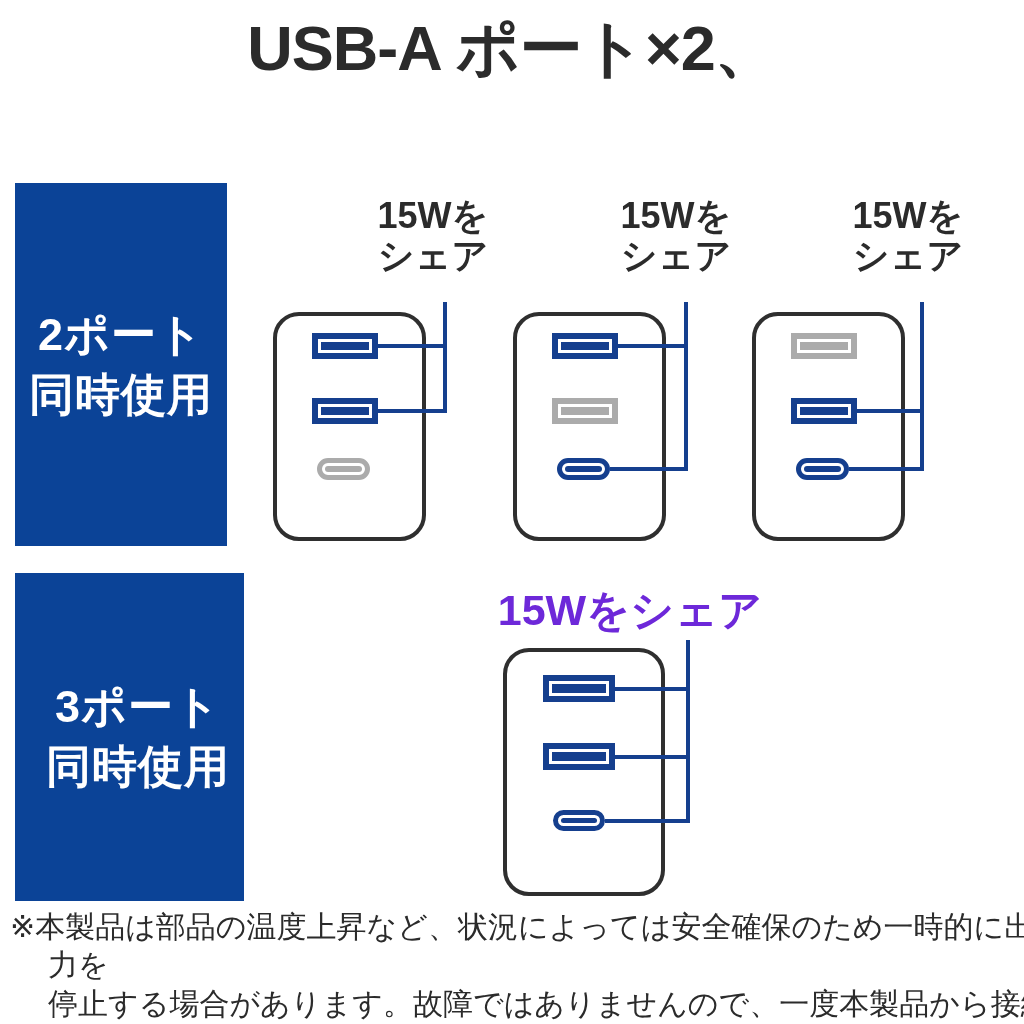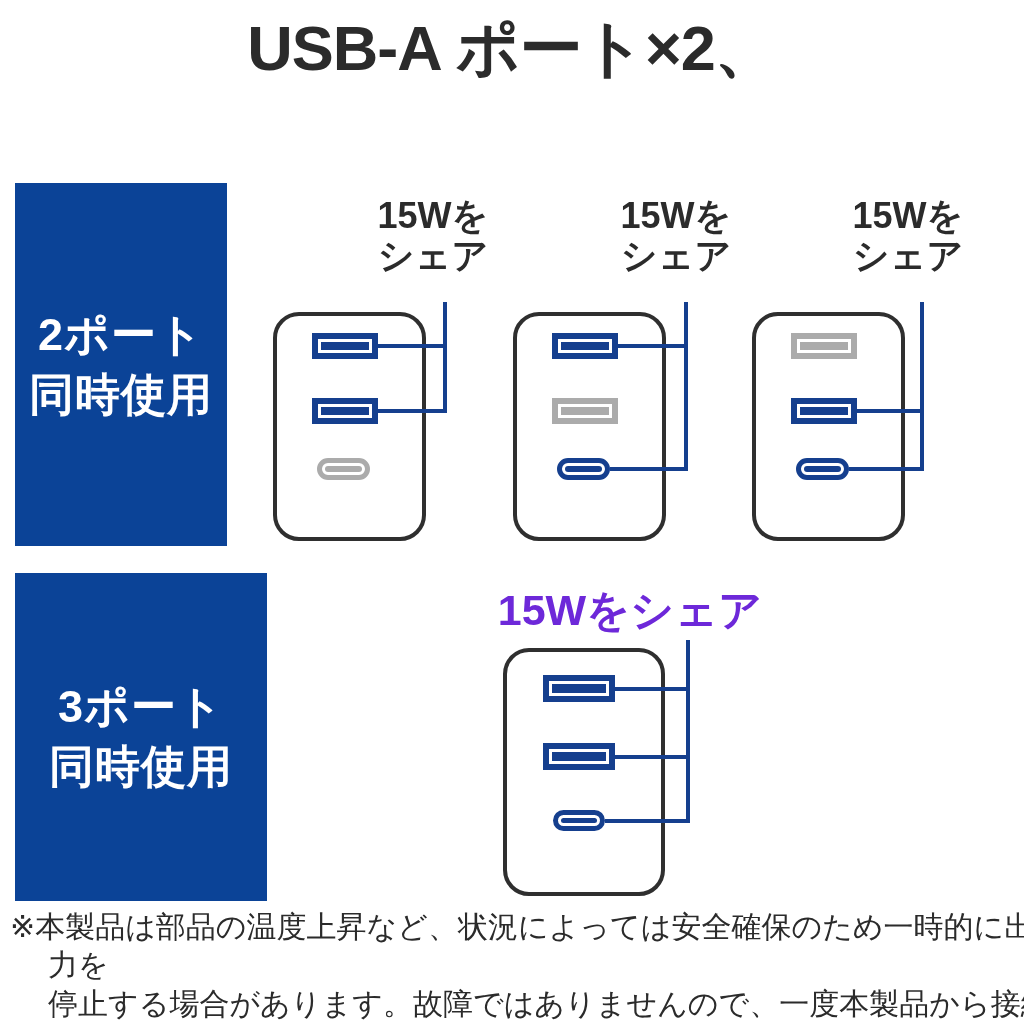--- a/index.html
+++ b/index.html
@@ -43,21 +43,21 @@
 
   <div class="title" style="color: rgb(43, 43, 43);">
     <div>USB-A ポート×2、</div>
   </div>
 
   <div class="side-box" style="left: 15px; top: 183px; width: 212px; height: 363px; background: rgb(11, 67, 151); align-items: center;">
     <div>2ポート</div>
     <div>同時使用</div>
   </div>
 
-  <div class="side-box" style="left: 15px; top: 573px; width: 252px; height: 328px; background: rgb(11, 67, 151);">
+  <div class="side-box" style="left: 15px; top: 573px; width: 212px; height: 328px; background: rgb(11, 67, 151); padding-left: 17px;">
     <div>3ポート</div>
     <div>同時使用</div>
   </div>
 
   <div id="diagram">
       <div class="charger" style="left: 273px; top: 312px; width: 145px; height: 221px; border: 4px solid rgb(47, 47, 47);"></div>
       <div class="port" style="left: 312px; top: 333px; width: 66px; height: 26px; border: 6px solid rgb(21, 63, 142);">
         <div class="tongue" style="background: rgb(21, 63, 142);"></div>
       </div>
       <div class="port" style="left: 312px; top: 398px; width: 66px; height: 26px; border: 6px solid rgb(21, 63, 142);">

